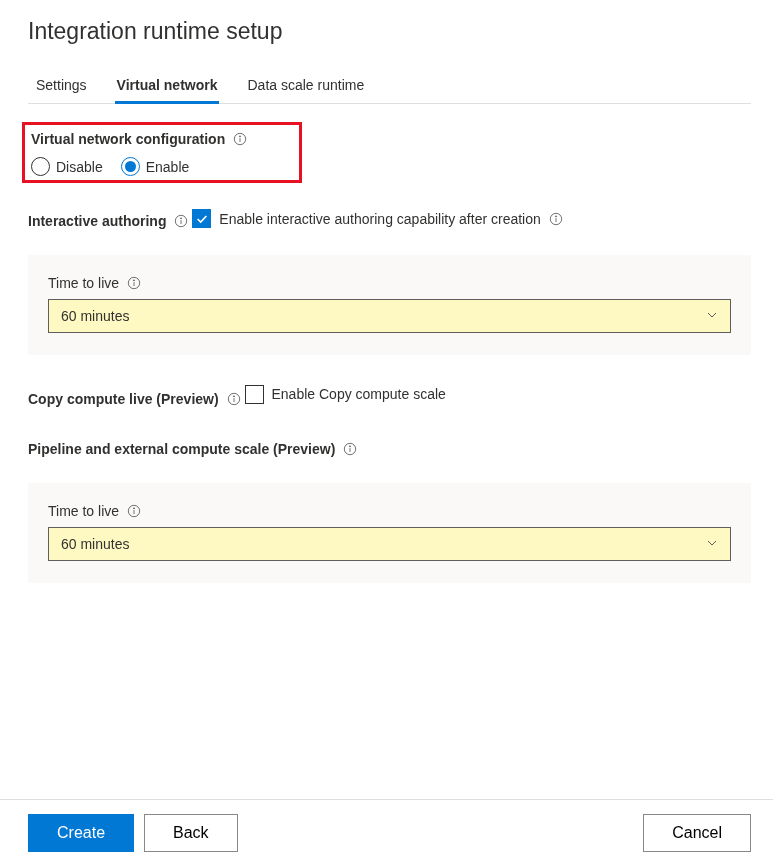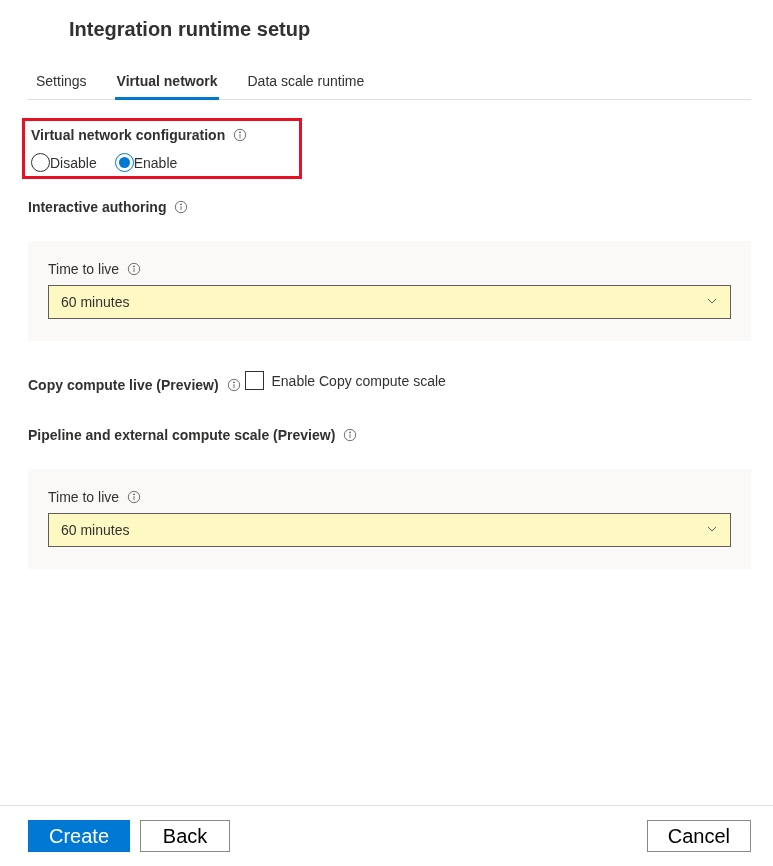--- a/index.html
+++ b/index.html
@@ -7,25 +7,24 @@
       font-family: "Segoe UI", -apple-system, sans-serif;
       font-size: 14px;
       color: #323130;
       background: #fff;
       width: 773px;
       height: 866px;
       position: relative;
     }
     .container { padding: 18px 22px 0 28px; }
     .page-title {
-      font-size: 20px;
-      font-weight: 700;
+      font-size: 23px;
+      font-weight: 400;
       color: #323130;
       margin-bottom: 24px;
-      margin-left: 41px;
     }
     .tabs {
       display: flex;
       gap: 30px;
       border-bottom: 1px solid #e1dfdd;
       margin-bottom: 18px;
       padding-left: 8px;
     }
     .tab {
       padding: 8px 0 10px 0;
@@ -62,20 +61,21 @@
     }
     .info-icon {
       display: inline-flex;
       vertical-align: middle;
     }
     .info-icon svg { width: 14px; height: 14px; }
     .radio-row { display: flex; gap: 18px; align-items: center; }
     .radio-item {
       display: inline-flex;
       align-items: center;
+      gap: 6px;
       cursor: pointer;
     }
     .radio-outer {
       width: 19px; height: 19px;
       border: 1px solid #323130;
       border-radius: 50%;
       display: inline-flex;
       align-items: center;
       justify-content: center;
     }
@@ -134,26 +134,26 @@
     .chevron svg { width: 12px; height: 12px; }
     .footer {
       position: absolute;
       bottom: 0; left: 0; right: 0;
       border-top: 1px solid #e1dfdd;
       padding: 14px 22px 14px 28px;
       display: flex;
       align-items: center;
     }
     .btn {
-      height: 32px;
-      padding: 0 20px;
+      height: 38px;
+      padding: 0 28px;
       border: 1px solid #8a8886;
       background: #fff;
       cursor: pointer;
-      font-size: 20px;
+      font-size: 16px;
       display: inline-flex;
       align-items: center;
       justify-content: center;
       min-width: 90px;
     }
     .btn.primary { background: #0078d4; border-color: #0078d4; color: #fff; }
     .btn + .btn { margin-left: 10px; }
     .footer .spacer { flex: 1; }
   </style>
 </head>
@@ -191,20 +191,35 @@
             <span class="radio-inner"></span>
           </span>
         <span>Enable</span>
       </label>
     </div>
   </div>
 
   <div class="section">
     <div class="section-label">
       <span>Interactive authoring</span>
+      <span class="info-icon">
+        <svg viewBox="0 0 16 16" fill="none" stroke="#605e5c" stroke-width="1">
+            <circle cx="8" cy="8" r="6.5"></circle>
+            <circle cx="8" cy="5" r="0.6" fill="#605e5c"></circle>
+            <line x1="8" y1="7" x2="8" y2="11.5" stroke="#605e5c"></line>
+          </svg>
+      </span>
+    </div>
+    <div class="checkbox-row">
+      <span class="checkbox checked">
+        <svg viewBox="0 0 16 16">
+            <path d="M3 8 L6.5 11.5 L13 4.5" stroke="#fff" stroke-width="1.8" fill="none"></path>
+          </svg>
+      </span>
+      <span>Enable interactive authoring capability after creation</span>
       <span class="info-icon">
         <svg viewBox="0 0 16 16" fill="none" stroke="#605e5c" stroke-width="1">
             <circle cx="8" cy="8" r="6.5"></circle>
             <circle cx="8" cy="5" r="0.6" fill="#605e5c"></circle>
             <line x1="8" y1="7" x2="8" y2="11.5" stroke="#605e5c"></line>
           </svg>
       </span>
     </div>
     <div class="gray-panel">
       <div class="field-label">

